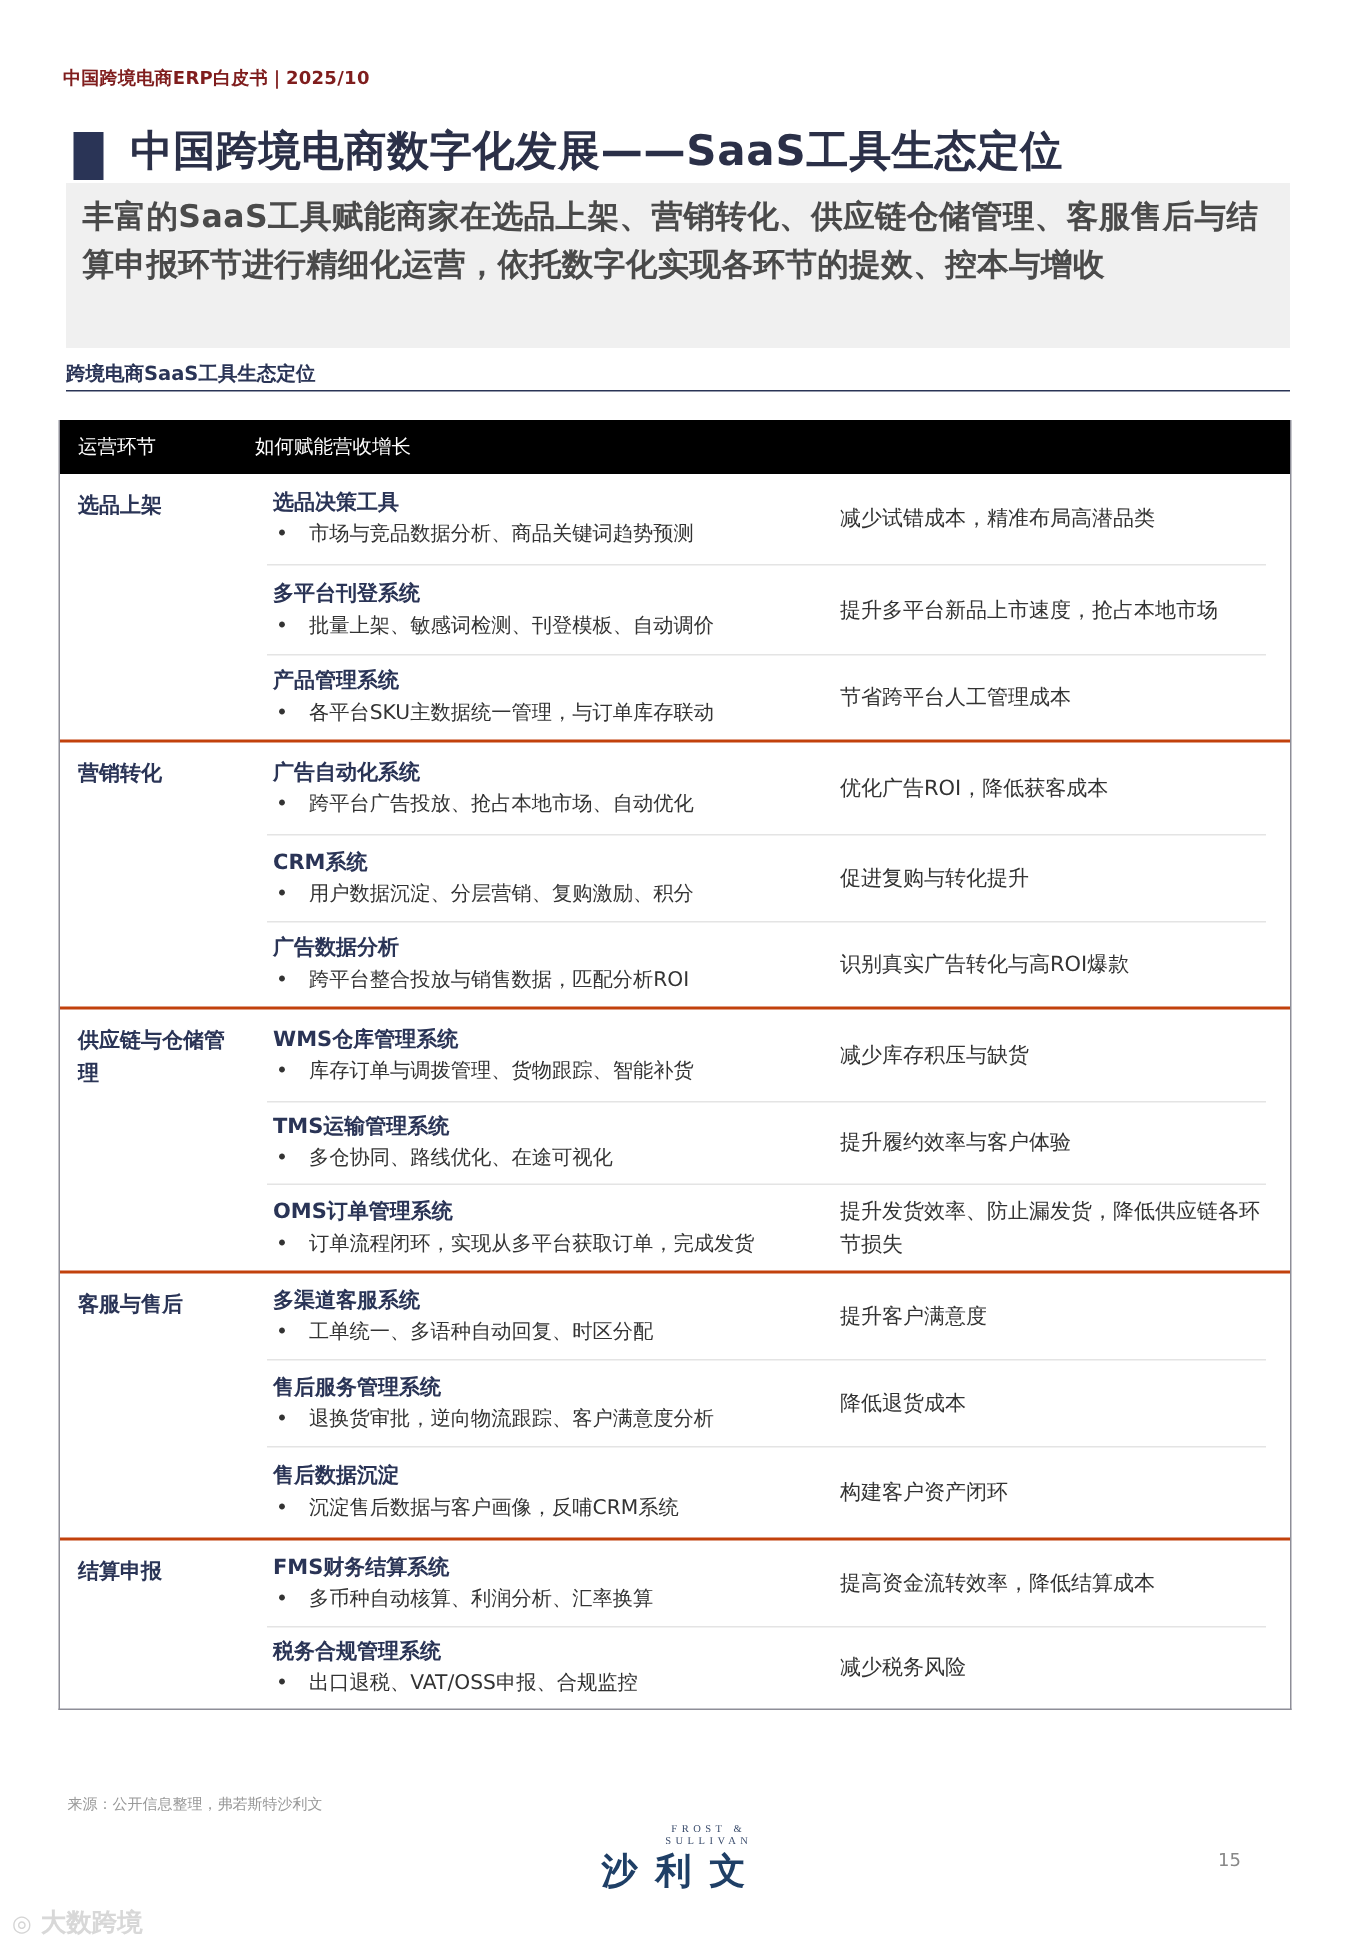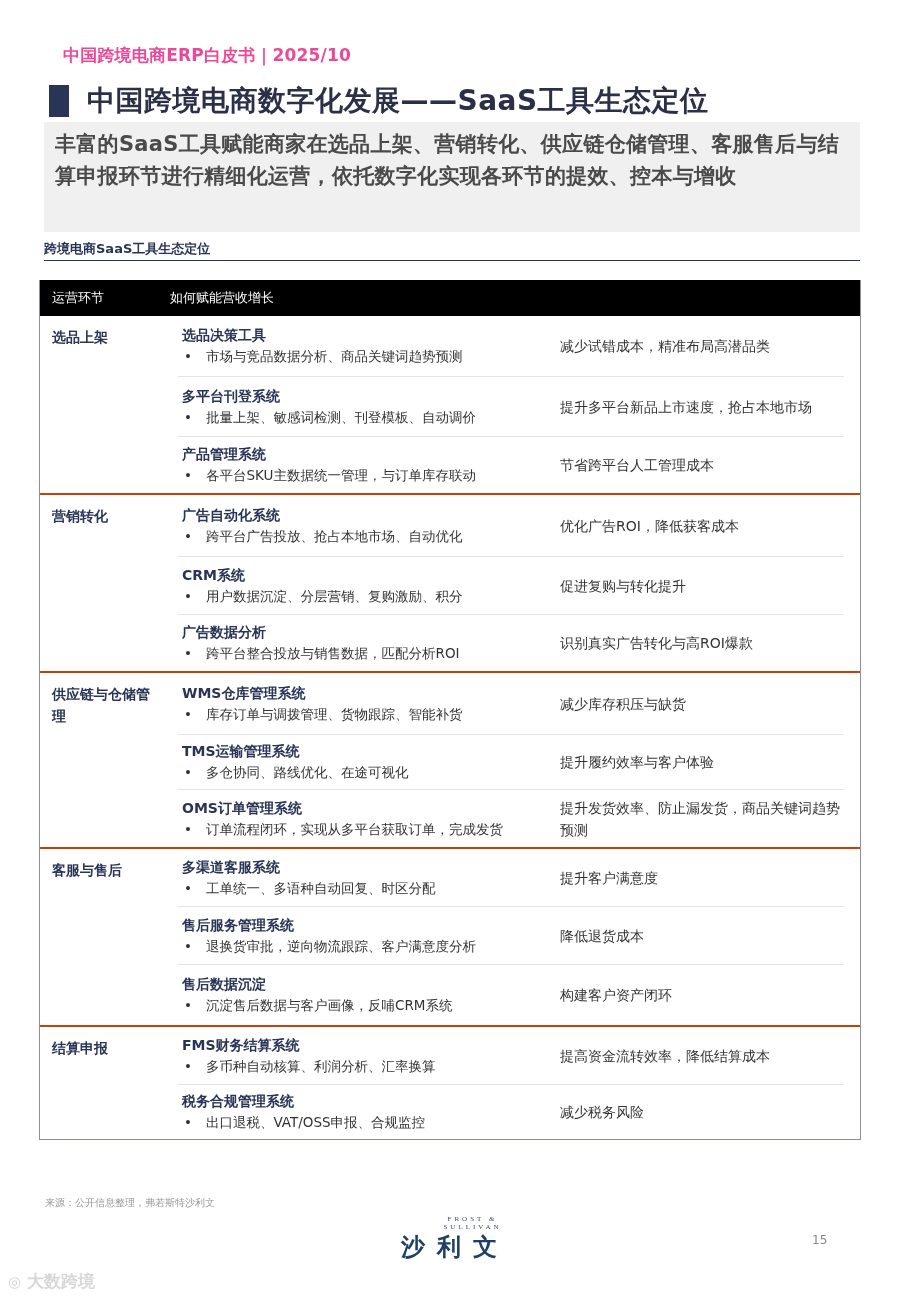--- a/index.html
+++ b/index.html
@@ -1,24 +1,24 @@
 <!DOCTYPE html>
 <html><head>
 <meta charset="utf-8">
 <style>
   html, body { margin:0; padding:0; }
   body {
     width:900px; height:1300px; background:#ffffff; position:relative; overflow:hidden;
     font-family:"DejaVu Sans","Liberation Sans",sans-serif; color:#333;
   }
   .header-line {
-    position:absolute; left:63px; top:44px; font-size:17px; font-weight:bold; color:#ec4899;
+    position:absolute; left:42px; top:44px; font-size:12px; font-weight:bold; color:#7f1d1d;
     letter-spacing:0.2px;
   }
-  .title-row { position:absolute; left:49px; top:82px; display:flex; align-items:center; }
+  .title-row { position:absolute; left:49px; top:82px; display:flex; align-items:flex-end; }
   .title-bar { width:20px; height:32px; background:#2a3456; margin-right:18px; }
   .page-title { font-size:28px; font-weight:bold; color:#2b3048; letter-spacing:0.5px; white-space:nowrap; }
   .summary-box {
     position:absolute; left:44px; top:122px; width:816px; height:110px; background:#f0f0f0;
     box-sizing:border-box; padding:6px 10px 0 11px;
   }
   .summary-text { font-size:21px; font-weight:bold; color:#4a4a4a; line-height:32px; letter-spacing:0.3px; }
   .subtitle {
     position:absolute; left:44px; top:240px; width:816px; font-size:13px; font-weight:bold;
     color:#2a3456; border-bottom:1.5px solid #2a3456; padding-bottom:2px;
@@ -185,21 +185,21 @@
         <div class="value">提升履约效率与客户体验</div>
       </div>
       <div class="item" style="height:57px">
         <div class="tool">
           <div class="tool-name">OMS订单管理系统</div>
           <div class="tool-desc">
               <span class="bullet">•</span>
               <span>订单流程闭环，实现从多平台获取订单，完成发货</span>
             </div>
         </div>
-        <div class="value">提升发货效率、防止漏发货，商品关键词趋势预测</div>
+        <div class="value">提升发货效率、防止漏发货，降低供应链各环节损失</div>
       </div>
     </div>
   </div>
 
   <div class="group">
     <div class="stage-cell">客服与售后</div>
     <div class="items">
       <div class="item" style="height:58px">
         <div class="tool">
           <div class="tool-name">多渠道客服系统</div>

